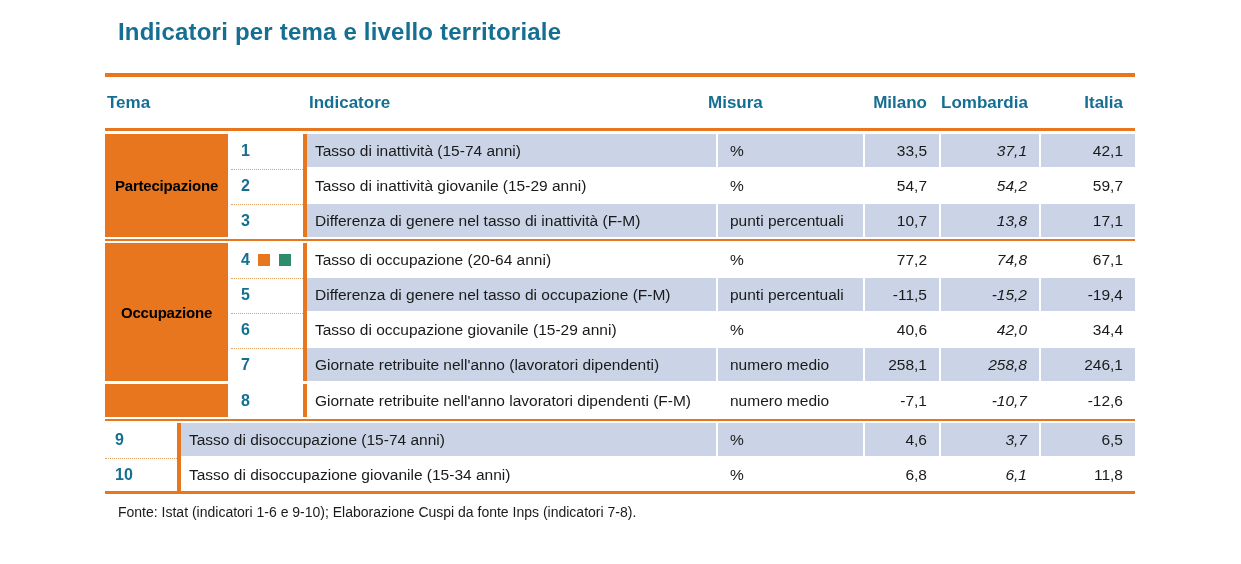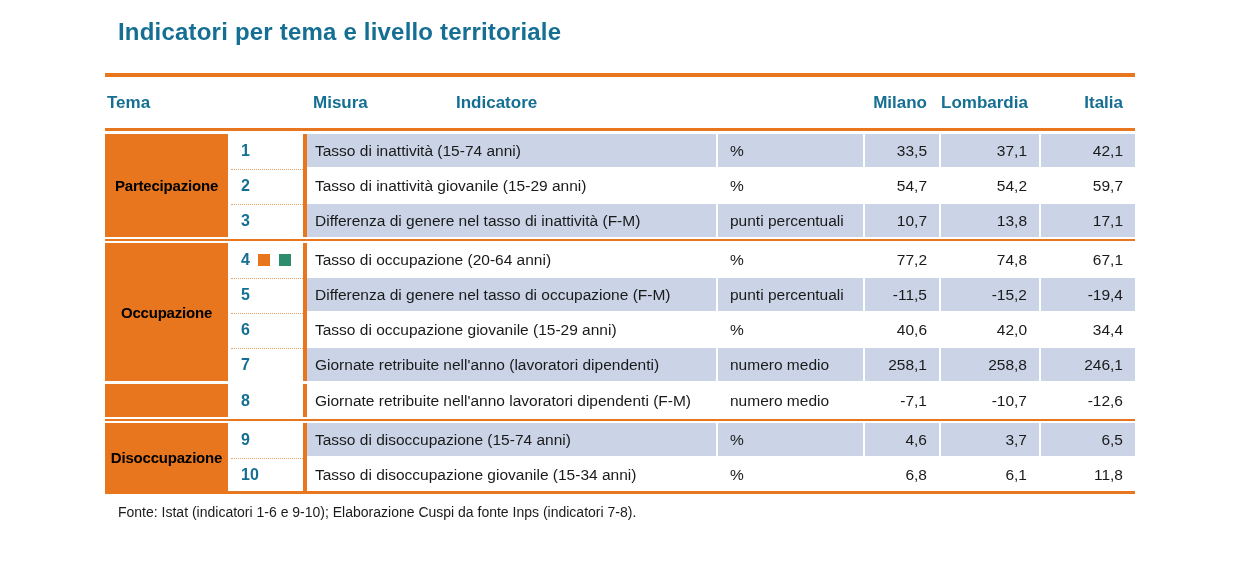--- a/index.html
+++ b/index.html
@@ -37,42 +37,42 @@
     padding-left:10px;color:var(--teal);font-weight:bold;font-size:16px;}
   .num-col .num-cell + .num-cell{border-top:1px dotted #E0A368;}
   .vdivider{width:4px;background:var(--orange);}
   .rows-col{flex:1;display:flex;flex-direction:column;gap:2px;}
   .row{height:33px;display:flex;gap:2px;font-size:15.5px;}
   .cell{background:#fff;display:flex;align-items:center;}
   .row.shade .cell{background:var(--shade);}
   .c-ind{flex:1;padding-left:8px;}
   .c-mis{width:145px;padding-left:12px;}
   .c-val{width:74px;justify-content:flex-end;padding-right:12px;}
-  .c-val2{width:98px;justify-content:flex-end;padding-right:12px;}
+  .c-val2{width:98px;justify-content:flex-end;padding-right:12px;font-style:italic;}
   .c-val3{width:94px;justify-content:flex-end;padding-right:12px;}
   .gsep{height:2px;background:var(--orange);margin:2px 0;}
   .gsep.plain{background:transparent;height:3px;margin:0;}
   .sq{width:12px;height:12px;display:inline-block;margin-left:8px;}
   .sq-orange{background:var(--orange);}
   .sq-green{background:#2E8C6E;margin-left:9px;}
   .footer{margin:8px 0 0 118px;font-size:14px;line-height:20px;color:var(--ink);}
 </style>
 </head>
 <body>
 
 <div class="page">
   <div class="title">Indicatori per tema e livello territoriale</div>
 
   <div class="tablewrap">
     <div class="rule"></div>
 
     <div class="hdr">
       <div class="h h-tema">Tema</div>
+      <div class="h h-ind">Indicatore</div>
       <div class="h h-mis">Misura</div>
-      <div class="h h-ind">Indicatore</div>
       <div class="h h-num">Milano</div>
       <div class="h h-num2">Lombardia</div>
       <div class="h h-num3">Italia</div>
     </div>
 
     <div class="rule thin"></div>
 
     <div class="rows">
 
       <div class="group">
@@ -184,21 +184,20 @@
             <div class="cell c-val">-7,1</div>
             <div class="cell c-val2">-10,7</div>
             <div class="cell c-val3">-12,6</div>
           </div>
         </div>
       </div>
 
       <div class="gsep"></div>
 
       <div class="group">
-        <div class="theme-cell">Disoccupazione</div>
         <div class="num-col">
           <div class="num-cell">
               <span>9</span>
             </div>
           <div class="num-cell">
               <span>10</span>
             </div>
         </div>
         <div class="vdivider"></div>
         <div class="rows-col">

